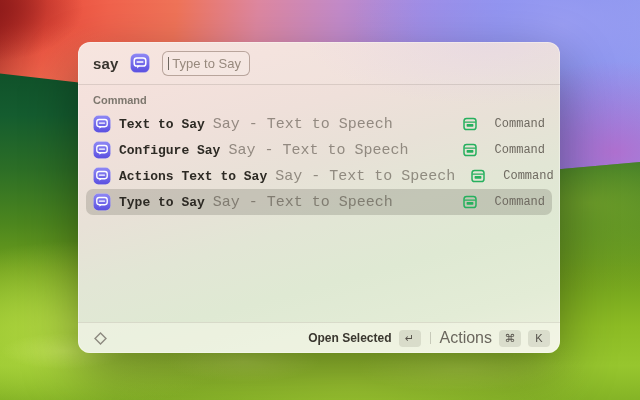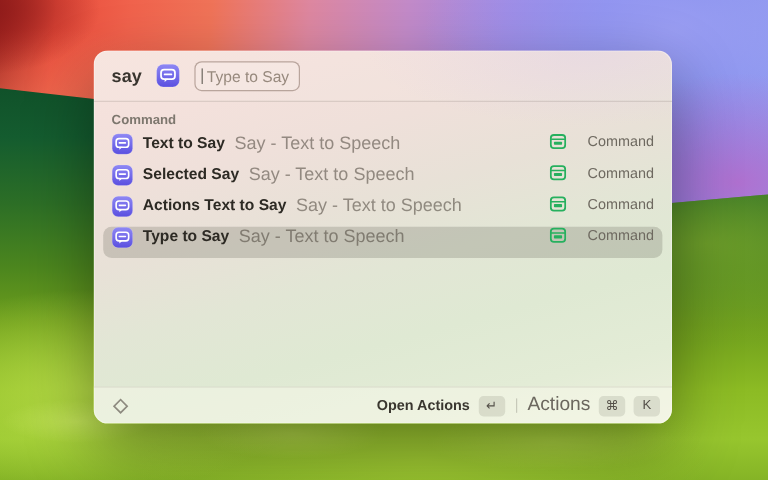--- a/index.html
+++ b/index.html
@@ -57,22 +57,22 @@
     border:1px solid rgba(110,85,70,.45);border-radius:6px;
     background:rgba(255,255,255,.14);
   }
   .caret{width:1px;height:13px;background:#6d675f;margin-right:3px;}
   .arg-placeholder{font-size:13px;color:#97897d;}
   .section-label{
     padding:9px 15px 5px 15px;font-size:11px;font-weight:600;color:#7d776e;
   }
   .results{display:flex;flex-direction:column;padding:0 8px;}
   .row{
-    height:26px;flex:0 0 26px;display:flex;align-items:flex-start;gap:8px;
-    padding:0 7px;border-radius:7px;
+    height:26px;flex:0 0 26px;display:flex;align-items:center;gap:8px;
+    padding:0 7px;border-radius:7px;font-family:Liberation Mono, monospace;
   }
   .row.selected{background:rgba(96,95,84,.24);}
   .row-icon{width:18px;height:18px;flex:0 0 18px;display:block;}
   .row-title{font-size:13px;font-weight:700;color:#2d2a24;white-space:nowrap;}
   .row-subtitle{font-size:15px;color:rgba(72,66,56,.55);white-space:nowrap;}
   .row-spacer{flex:1;}
   .accessory{display:flex;align-items:center;gap:18px;}
   .accessory-label{font-size:12px;color:#6e6960;}
   .flex-spacer{flex:1;}
   .footer{
@@ -151,21 +151,21 @@
             <use href="#cmdIcon"></use>
           </svg>
         <span class="accessory-label">Command</span>
       </span>
     </div>
 
     <div class="row">
       <svg class="row-icon" viewBox="0 0 20 20">
           <use href="#sayIcon"></use>
         </svg>
-      <span class="row-title">Selected Say</span>
+      <span class="row-title">Configure Say</span>
       <span class="row-subtitle">Say - Text to Speech</span>
       <span class="row-spacer"></span>
       <span class="accessory">
         <svg width="14" height="14" viewBox="0 0 14 14">
             <use href="#cmdIcon"></use>
           </svg>
         <span class="accessory-label">Command</span>
       </span>
     </div>
 
@@ -203,21 +203,21 @@
 
   <div class="flex-spacer"></div>
 
   <div class="footer">
     <span class="footer-left">
       <svg width="15" height="15" viewBox="0 0 14 14">
         <rect x="3.4" y="3.4" width="7.2" height="7.2" transform="rotate(45 7 7)" fill="none" stroke="#8d8a7f" stroke-width="1.3"></rect>
       </svg>
     </span>
     <span class="footer-right">
-      <span class="footer-primary">Open Actions</span>
+      <span class="footer-primary">Open Selected</span>
       <span class="key">↵</span>
       <span class="vsep"></span>
       <span class="footer-secondary">Actions</span>
       <span class="key">⌘</span>
       <span class="key">K</span>
     </span>
   </div>
 
 </div>
 

